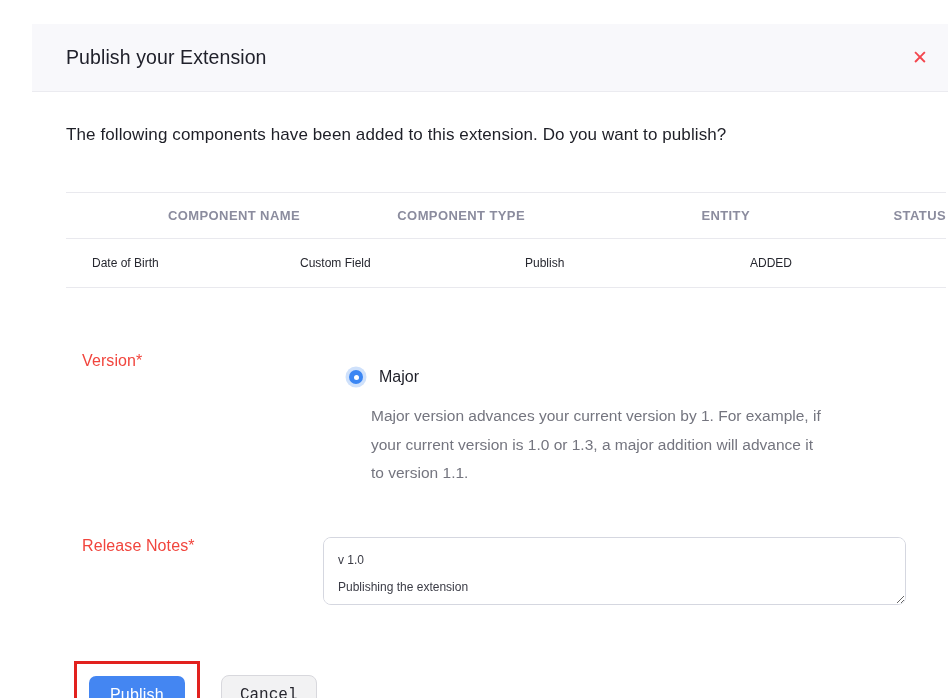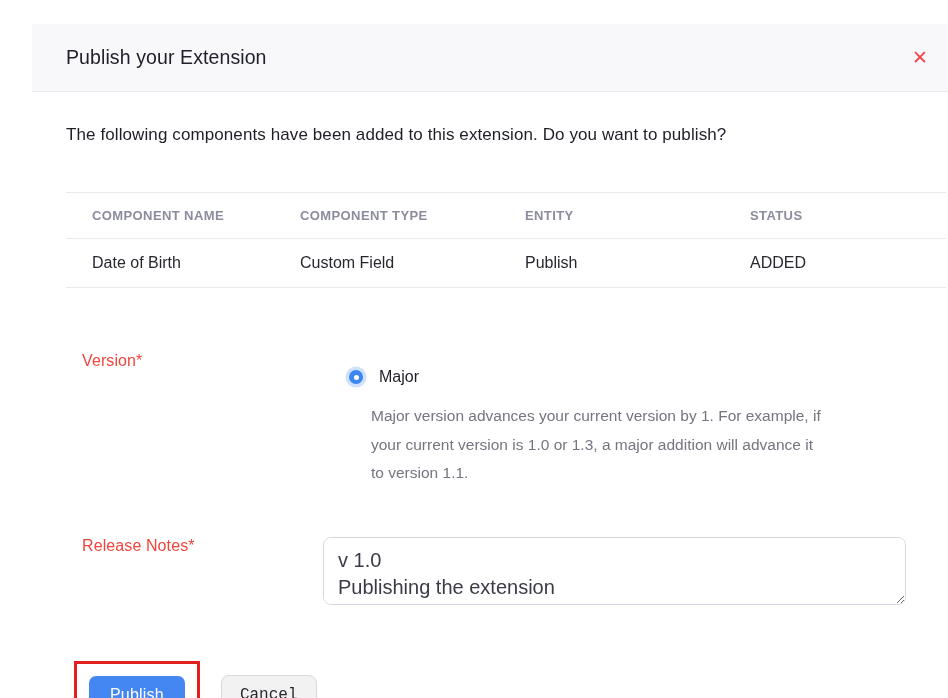--- a/index.html
+++ b/index.html
@@ -55,28 +55,28 @@
     margin-top: 47px;
     width: 100%;
     border-collapse: collapse;
   }
   table.components th {
     height: 46px;
     font-size: 13px;
     font-weight: 600;
     letter-spacing: 0.4px;
     color: #8b8c9e;
-    text-align: left;
+    text-align: right;
     border-top: 1px solid #e9e9ee;
     border-bottom: 1px solid #e9e9ee;
     vertical-align: middle;
   }
   table.components td {
     height: 49px;
-    font-size: 16px;
+    font-size: 12px;
     color: #26272f;
     text-align: left;
     border-bottom: 1px solid #e9e9ee;
     vertical-align: middle;
   }
   table.components th:first-child,
   table.components td:first-child { padding-left: 26px; width: 234px; }
   table.components th:nth-child(2),
   table.components td:nth-child(2) { width: 225px; }
   table.components th:nth-child(3),
@@ -135,21 +135,21 @@
   
   .notes-row { margin-top: 33px; }
   .notes-row .field-label { padding-top: 11px; }
   .notes-textarea {
     width: 583px;
     height: 68px;
     border: 1px solid #d5d7e0;
     border-radius: 8px;
     padding: 9px 14px;
     font-family: "Liberation Sans", "DejaVu Sans", sans-serif;
-    font-size: 20px;
+    font-size: 12px;
     line-height: 27px;
     color: #3a3b45;
     resize: both;
     outline: none;
     background: #ffffff;
   }
   
   .actions-row {
     margin-top: 40px;
     display: flex;

